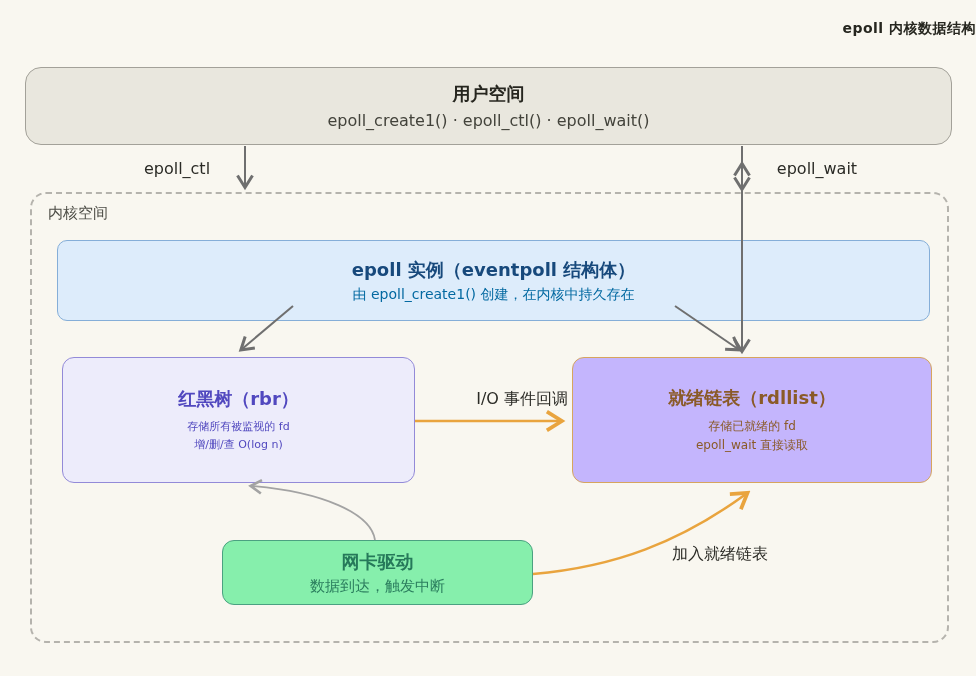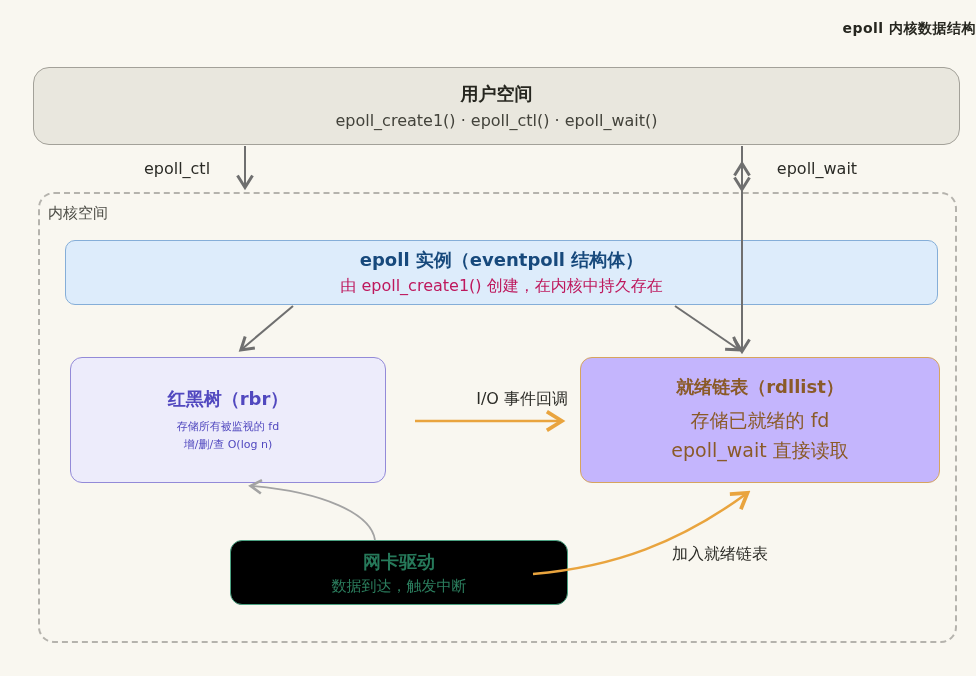--- a/index.html
+++ b/index.html
@@ -9,59 +9,59 @@
     position: relative;
     width: 976px; height: 676px;
     background: #f9f7f0;
     overflow: hidden;
   }
   .page-title {
     position: absolute; left: 0; top: 20px; width: 100%;
     text-align: right; font-size: 14px; font-weight: bold; color: #26261f;
     letter-spacing: 0.5px;
   }
-  .box { position: absolute; border-radius: 12px; z-index: 1; margin-left: 8px; }
+  .box { position: absolute; border-radius: 12px; z-index: 1; }
   .box-inner {
     width: 100%; height: 100%;
     display: flex; flex-direction: column; justify-content: center; align-items: center;
   }
   .user-box {
     left: 25px; top: 67px; width: 927px; height: 78px;
     background: #e9e7de; border: 1.5px solid #a3a199; border-radius: 16px;
   }
   .user-box .t1 { font-size: 18px; font-weight: bold; color: #26261f; margin-bottom: 5px; }
   .user-box .t2 { font-size: 16px; color: #43433b; text-align: right; }
   .kernel-box {
     left: 30px; top: 192px; width: 919px; height: 451px;
     border: 2px dashed #b5b3ad; border-radius: 16px; background: transparent;
   }
   .kernel-label {
     position: absolute; left: 48px; top: 204px; font-size: 15px; color: #4c4c45; z-index: 3;
   }
   .epoll-box {
-    left: 57px; top: 240px; width: 873px; height: 65px;
+    left: 57px; top: 240px; width: 873px; height: 81px;
     background: #ddecfb; border: 1.5px solid #85aed8; border-radius: 10px;
   }
   .epoll-box .t1 { font-size: 18px; font-weight: bold; color: #17497c; margin-bottom: 4px; }
-  .epoll-box .t2 { font-size: 16px; color: #be185d; }
+  .epoll-box .t2 { font-size: 14px; color: #0369a1; }
   .rbr-box {
-    left: 62px; top: 357px; width: 316px; height: 126px;
+    left: 62px; top: 357px; width: 353px; height: 126px;
     background: #edecfb; border: 1.5px solid #938ad8;
   }
   .rbr-box .t1 { font-size: 18px; font-weight: bold; color: #5148bf; margin-bottom: 7px; }
   .rbr-box .t2, .rbr-box .t3 { font-size: 11px; color: #5148bf; line-height: 1.55; }
   .rdl-box {
     left: 572px; top: 357px; width: 360px; height: 126px;
     background: #c4b5fd; border: 1.5px solid #d7a55e;
   }
   .rdl-box .t1 { font-size: 18px; font-weight: bold; color: #8a5a28; margin-bottom: 7px; }
-  .rdl-box .t2, .rdl-box .t3 { font-size: 19px; color: #8a5a28; line-height: 1.55; }
+  .rdl-box .t2, .rdl-box .t3 { font-size: 12px; color: #8a5a28; line-height: 1.55; }
   .nic-box {
-    left: 222px; top: 540px; width: 338px; height: 65px;
-    background: #000000; border: 1.5px solid #4ba181;
+    left: 222px; top: 540px; width: 311px; height: 65px;
+    background: #86efac; border: 1.5px solid #4ba181;
   }
   .nic-box .t1 { font-size: 18px; font-weight: bold; color: #26795a; margin-bottom: 3px; }
   .nic-box .t2 { font-size: 15px; color: #2b7e5e; }
   svg.edges { position: absolute; left: 0; top: 0; z-index: 2; pointer-events: none; }
   .edge-label {
     position: absolute; z-index: 3; font-size: 16px; color: #2b2b26;
     text-align: center; white-space: nowrap;
   }
   .lbl-epoll-ctl  { left: 122px; top: 159px; width: 110px; }
   .lbl-epoll-wait { left: 762px; top: 159px; width: 110px; }

